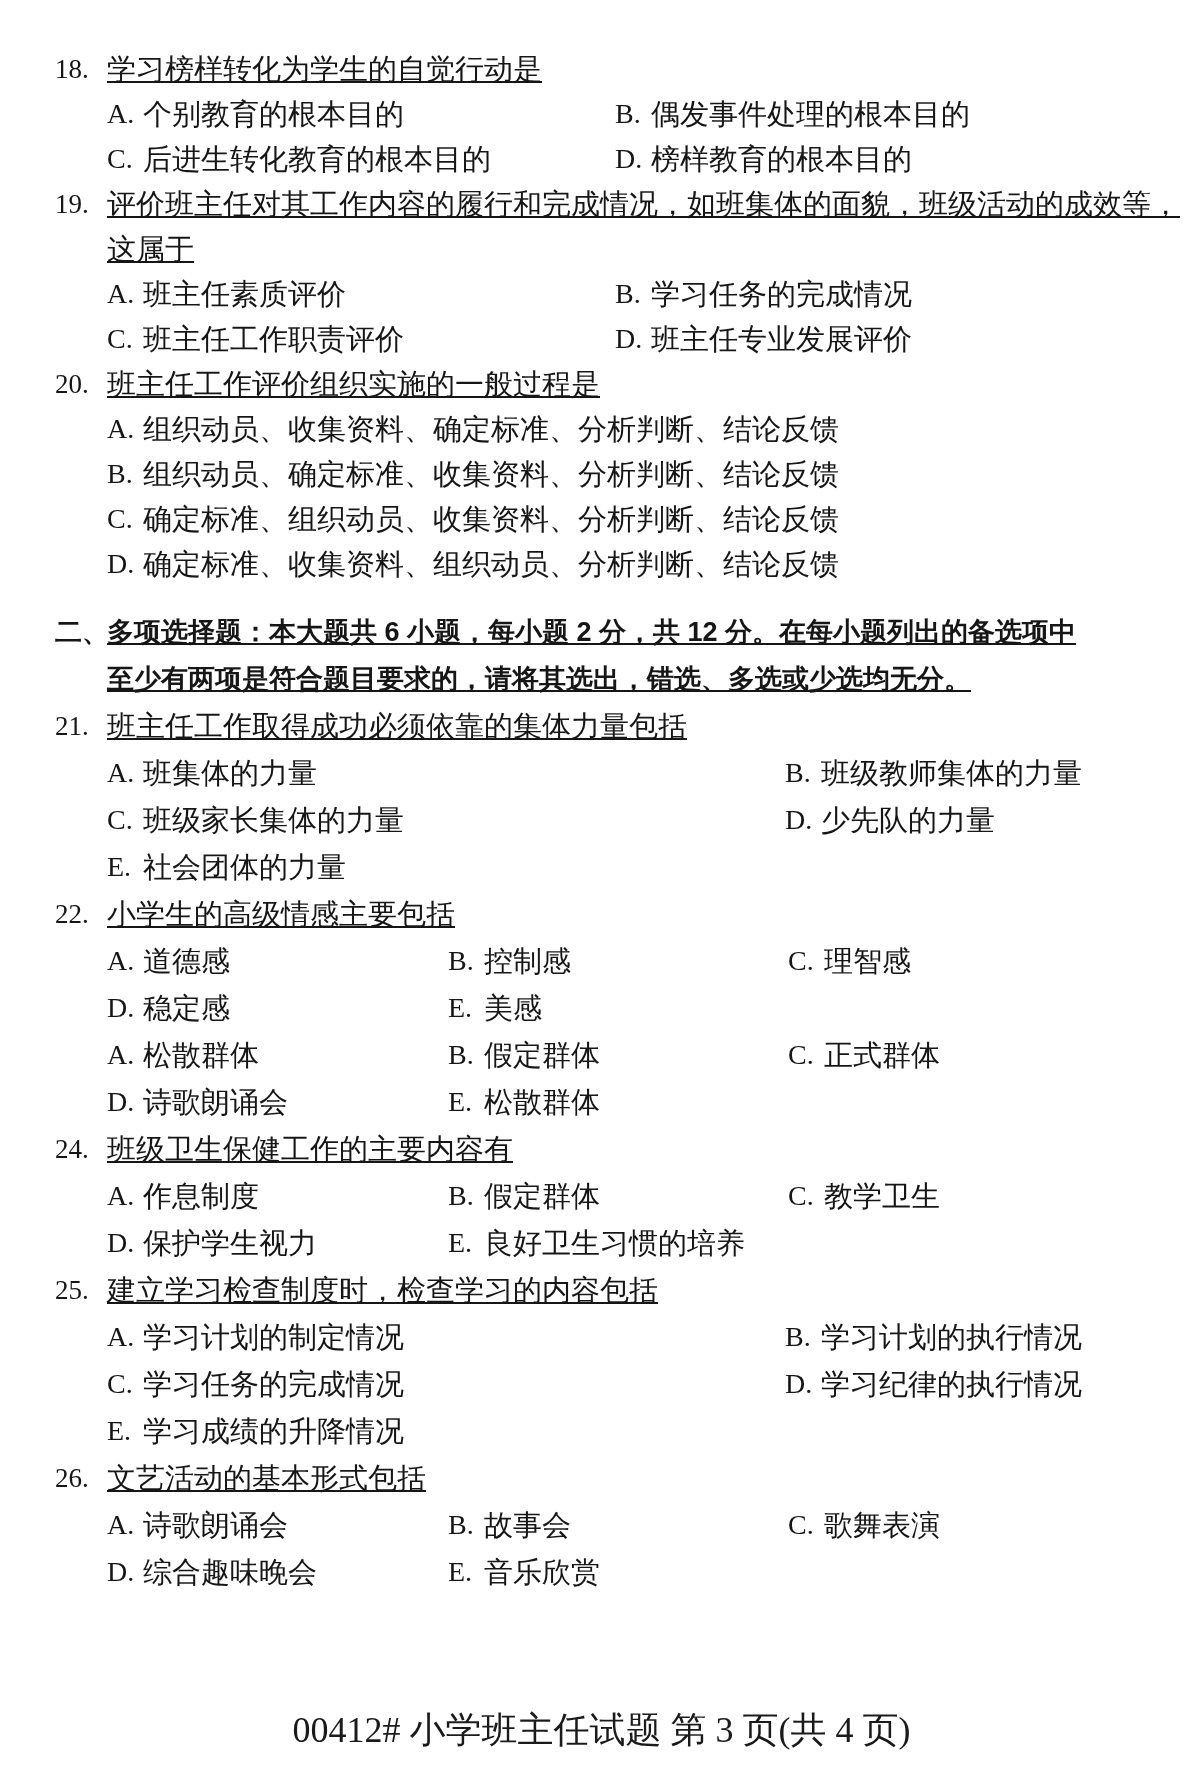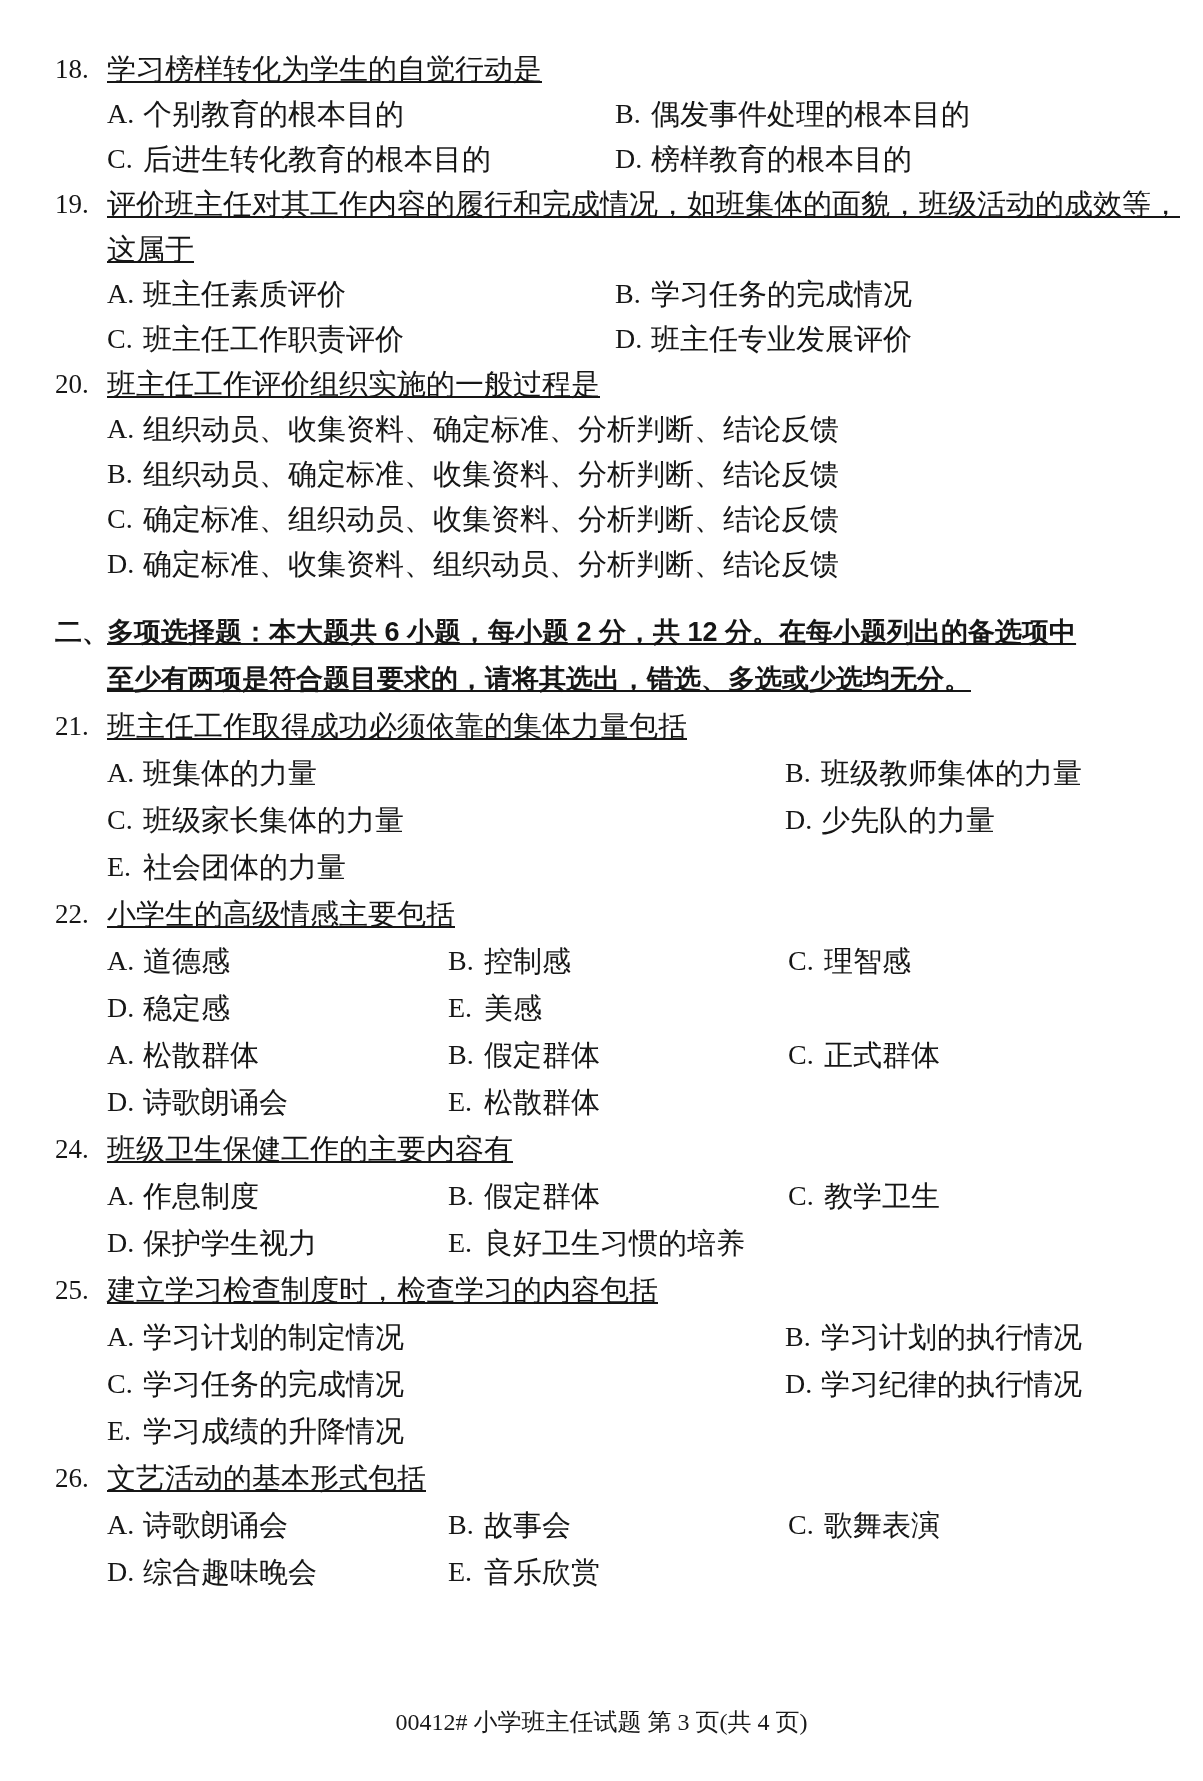--- a/index.html
+++ b/index.html
@@ -24,21 +24,21 @@
   .w2w{width:678px;}   
   .w3a{width:341px;}   
   .w3b{width:340px;}   
   .sec{
     font-family:"Liberation Sans","DejaVu Sans",sans-serif;
     font-weight:bold;font-size:27px;
   }
   .sec-first{margin-top:34px;}
   .footer{
     position:absolute;top:1706px;left:0;width:100%;
-    text-align:center;font-size:24px;color:#1a1a1a;
+    text-align:center;font-size:36px;color:#1a1a1a;
   }
 </style>
 </head>
 <body>
 
 <div class="page">
 
   <div>
     <div class="row">
       <span class="qnum">18.</span>

